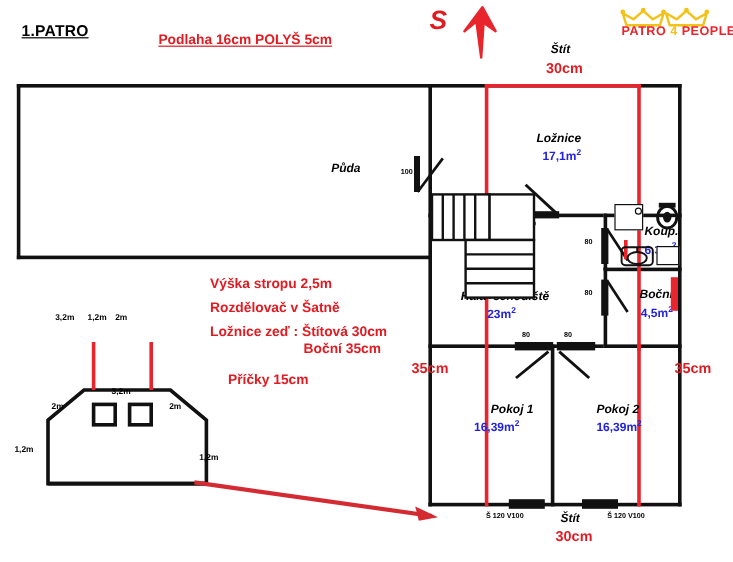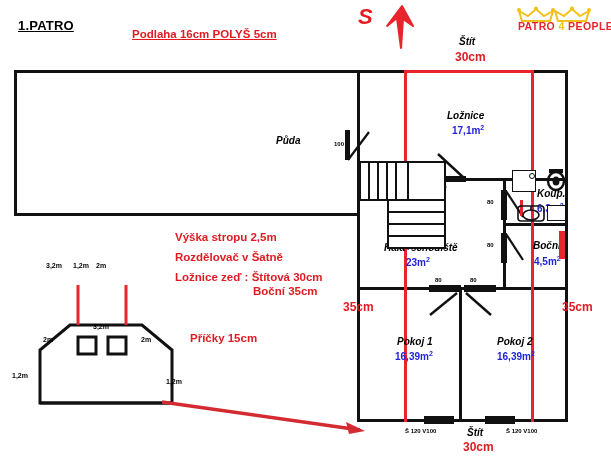--- a/index.html
+++ b/index.html
@@ -114,21 +114,21 @@
 <div class="abs t-blk" style="left:533px;top:240px;">Boční</div>
 <div class="abs t-blue" style="left:534px;top:255px;">
   <span>4,5m</span><sup>2</sup>
 </div>
 
 <div class="abs t-blk" style="left:384px;top:242px;">Hala+schodiště</div>
 <div class="abs t-blue" style="left:406px;top:256px;">
   <span>23m</span><sup>2</sup>
 </div>
 
-<div class="abs t-blk" style="left:397px;top:336px;">Pokoj 1</div>
+<div class="abs t-blk" style="left:409px;top:336px;">Pokoj 1</div>
 <div class="abs t-blue" style="left:395px;top:350px;">
   <span>16,39m</span><sup>2</sup>
 </div>
 
 <div class="abs t-blk" style="left:497px;top:336px;">Pokoj 2</div>
 <div class="abs t-blue" style="left:497px;top:350px;">
   <span>16,39m</span><sup>2</sup>
 </div>
 
 <div class="abs t-blk" style="left:459px;top:36px;">Štít</div>
@@ -232,21 +232,21 @@
     <line x1="14" y1="1" x2="14" y2="5" stroke="#111" stroke-width="1.6"></line>
   </svg>
 </div>
 
 <div class="abs thin-box" style="left:547px;top:205px;width:19px;height:16px;"></div>
 
 <div class="abs t-red" style="left:175px;top:231px;">Výška stropu 2,5m</div>
 <div class="abs t-red" style="left:175px;top:251px;">Rozdělovač v Šatně</div>
 <div class="abs t-red" style="left:175px;top:271px;">Ložnice zeď : Štítová 30cm</div>
 <div class="abs t-red" style="left:253px;top:285px;">Boční 35cm</div>
-<div class="abs t-red" style="left:190px;top:332px;">Příčky 15cm</div>
+<div class="abs t-red" style="left:190px;top:311px;">Příčky 15cm</div>
 
 <div class="abs" style="left:30px;top:285px;">
   <svg width="160" height="125" viewBox="0 0 160 125">
 
     <path d="M10 118 L10 65 L40 40 L112 40 L142 65 L142 118 Z" fill="#fff" stroke="#111" stroke-width="3" stroke-linejoin="miter"></path>
     <line x1="10" y1="118" x2="142" y2="118" stroke="#111" stroke-width="3"></line>
 
     <rect x="48" y="52" width="18" height="17" fill="#fff" stroke="#111" stroke-width="3"></rect>
     <rect x="78" y="52" width="18" height="17" fill="#fff" stroke="#111" stroke-width="3"></rect>
 

